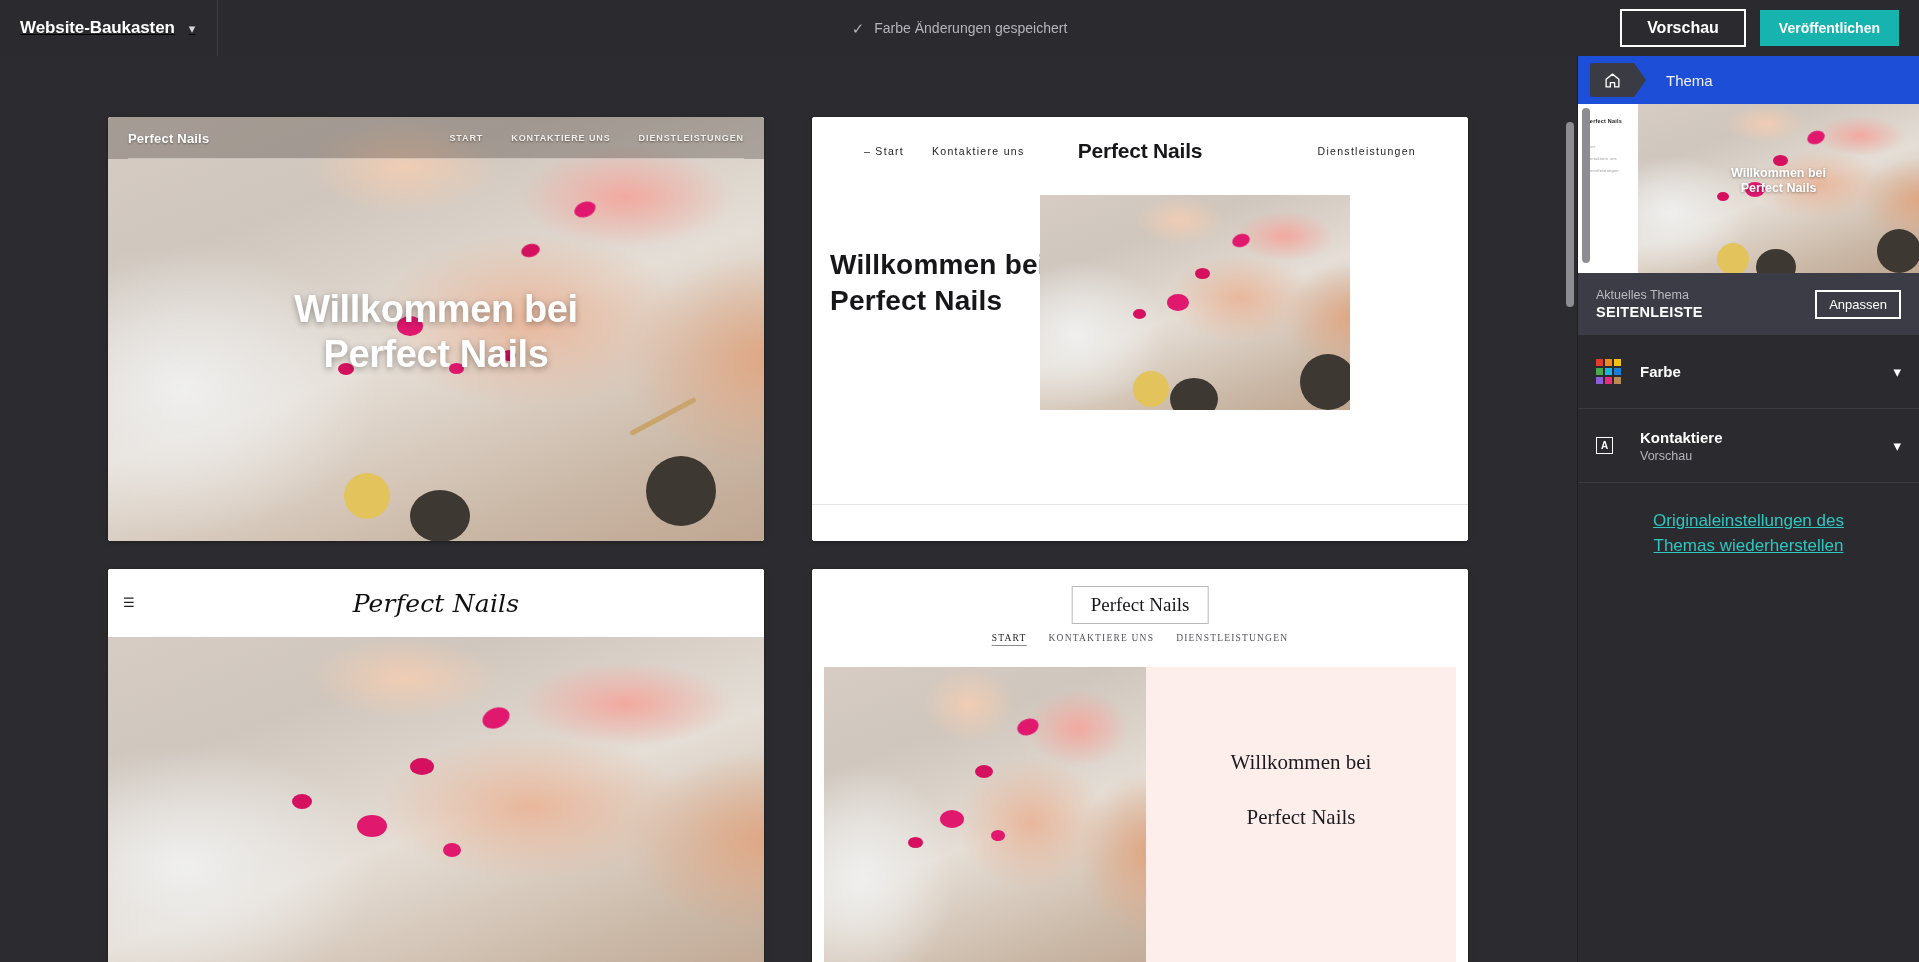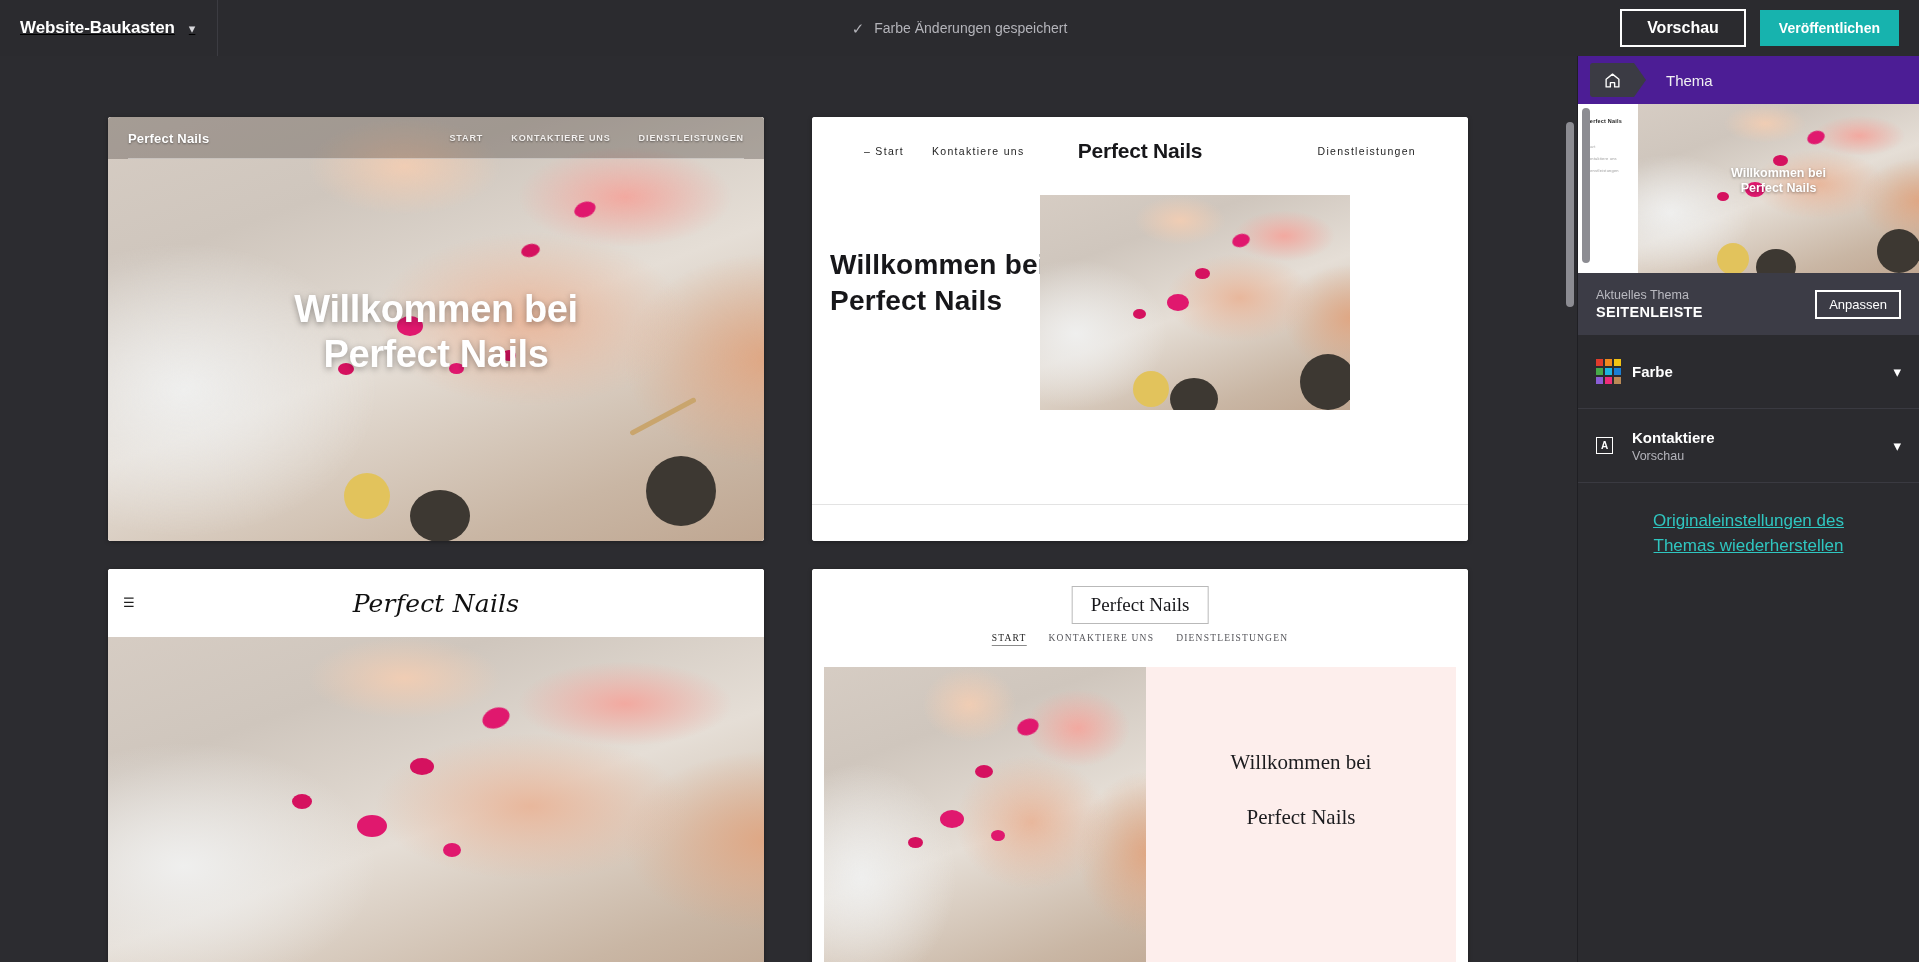--- a/index.html
+++ b/index.html
@@ -199,21 +199,21 @@
   
   #sidebar {
     position:absolute; top:56px; right:0;
     width:342px; height:906px;
     background:#2b2b2f;
     border-left:1px solid #1f1f23;
     z-index: 35;
   }
   #sidebar-header {
     height:48px; display:flex; align-items:center;
-    background:#4c1d95; padding-left:12px;
+    background:#1d4ed8; padding-left:12px;
   }
   #home-tab {
     position:relative; width:44px; height:34px;
     background:#3b3b44;
     display:flex; align-items:center; justify-content:center;
     border-radius:3px 0 0 3px;
   }
   #home-tab::after {
     content:""; position:absolute; right:-12px; top:0;
     border-top:17px solid transparent;
@@ -252,21 +252,21 @@
     margin-left:auto; border:2px solid #ffffff; background:transparent;
     color:#ffffff; font-size:13px; padding:5px 12px; cursor:pointer;
     font-family:"Liberation Sans", sans-serif;
   }
   .accordion-row {
     height:74px; display:flex; align-items:center;
     padding:0 18px; border-bottom:1px solid #3a3a41;
     cursor:pointer;
   }
   .acc-icon { width:34px; flex:none; display:flex; align-items:center; }
-  .acc-text { margin-left:2px; display:flex; flex-direction:column; gap:3px; }
+  .acc-text { margin-left:10px; display:flex; flex-direction:column; gap:3px; }
   .acc-title { color:#ffffff; font-size:15px; font-weight:bold; }
   .acc-sub { color:#b4b4bb; font-size:12.5px; }
   .acc-chevron { margin-left:auto; color:#ffffff; font-size:15px; line-height:1; }
   #color-grid { display:grid; grid-template-columns:repeat(3,7px); grid-gap:2px; }
   #color-grid i { display:block; width:7px; height:7px; }
   #font-icon {
     width:17px; height:17px; border:1.5px solid #ffffff;
     display:flex; align-items:center; justify-content:center;
     color:#ffffff; font-size:10px; font-weight:bold; line-height:1;
   }

